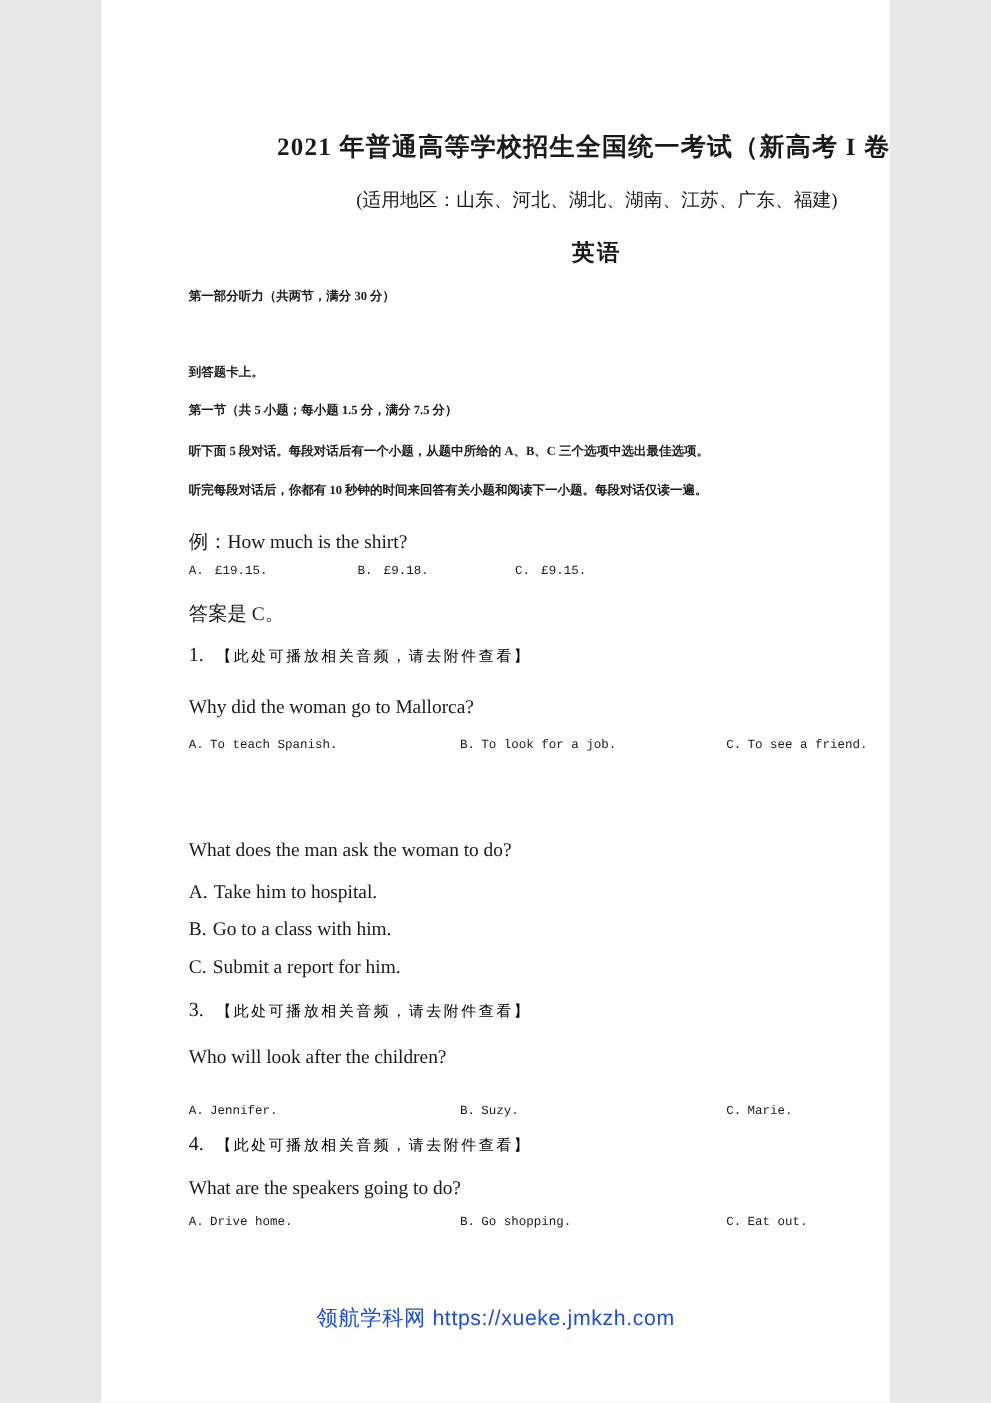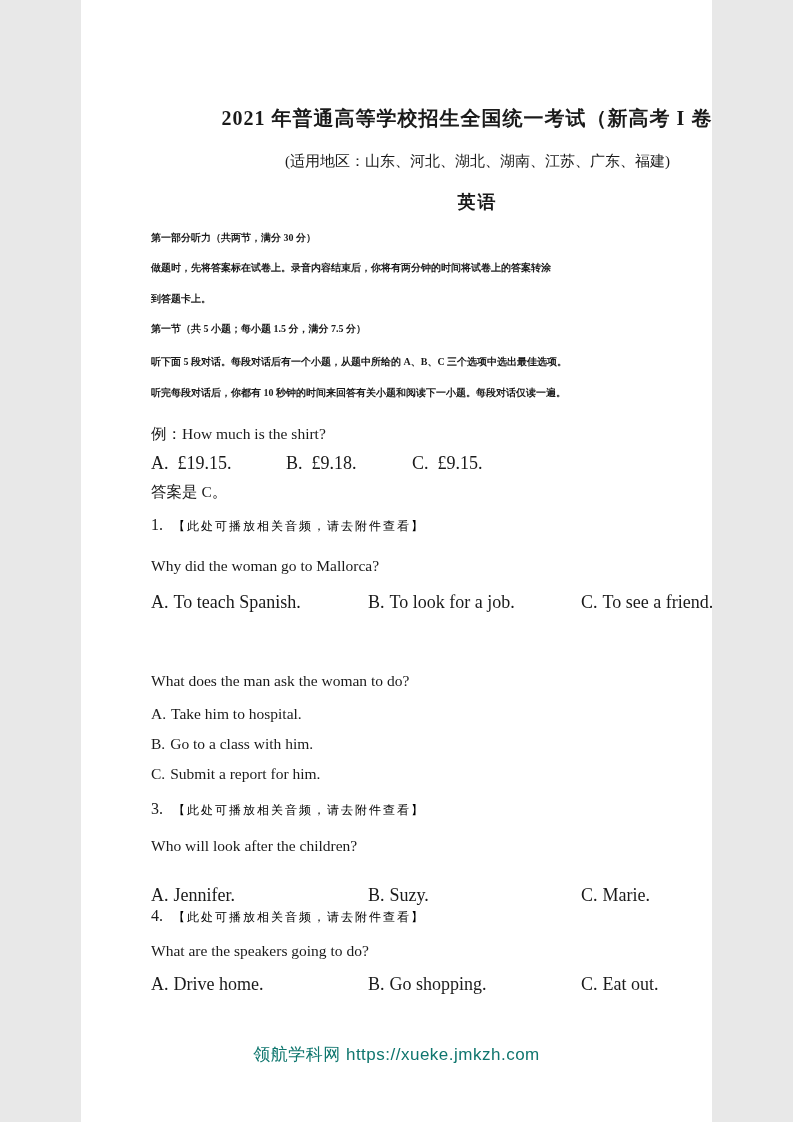--- a/index.html
+++ b/index.html
@@ -16,41 +16,40 @@
   .line { position:absolute; left:0; white-space:nowrap; line-height:1.25; }
   .center { width:100%; text-align:center; }
   .title  { font-size:20px; font-weight:bold; letter-spacing:1px; }
   .subtitle { font-size:15px; }
   .subject { font-size:18px; font-weight:bold; letter-spacing:2px; }
   .cjk-bold { font-size:10px; font-weight:bold; }
   .body-en { font-size:15.5px; }
   .example-row .opt-label { margin-right:9px; }
   .qnum { font-size:16px; margin-right:10px; }
   .audio-note { font-size:12px; color:#000000; letter-spacing:2px; }
-  .opt { position:absolute; top:0; white-space:nowrap; font-size:18px; }
+  .opt { position:absolute; top:0; white-space:nowrap; font-size:10px;font-family:Liberation Mono, monospace; }
   .opt-label { margin-right:5px; }
   .footer {
     position:absolute; left:0; width:100%;
-    text-align:center; font-size:17px; color:#0f766e;
+    text-align:center; font-size:17px; color:#1d4ed8;
     font-family:"Liberation Sans", sans-serif;
     letter-spacing:0.5px;
   }
 </style>
 </head>
 <body>
 
 <div class="page">
   <div class="doc">
 
     <div class="line center title" style="top:106px">2021 年普通高等学校招生全国统一考试（新高考 I 卷）</div>
     <div class="line center subject" style="top:191px">英语</div>
     <div class="line center subtitle" style="top:152px">(适用地区：山东、河北、湖北、湖南、江苏、广东、福建)</div>
 
     <div class="line cjk-bold" style="top:232px">第一部分听力（共两节，满分 30 分）</div>
-    <div class="line cjk-bold" style="top:262px">做题时，先将答案标在试卷上。录音内容结束后，你将有两分钟的时间将试卷上的答案转涂</div>
     <div class="line cjk-bold" style="top:293px">到答题卡上。</div>
     <div class="line cjk-bold" style="top:323px">第一节（共 5 小题；每小题 1.5 分，满分 7.5 分）</div>
     <div class="line cjk-bold" style="top:356px">听下面 5 段对话。每段对话后有一个小题，从题中所给的 A、B、C 三个选项中选出最佳选项。</div>
     <div class="line cjk-bold" style="top:387px">听完每段对话后，你都有 10 秒钟的时间来回答有关小题和阅读下一小题。每段对话仅读一遍。</div>
 
     <div class="line body-en" style="top:424px">例：How much is the shirt?</div>
 
     <div class="line example-row" style="top:452px; width:100%; height:20px;">
       <span class="opt" style="left:0"><span class="opt-label">A.</span><span>£19.15.</span></span>
       <span class="opt" style="left:135px"><span class="opt-label">B.</span><span>£9.18.</span></span>

